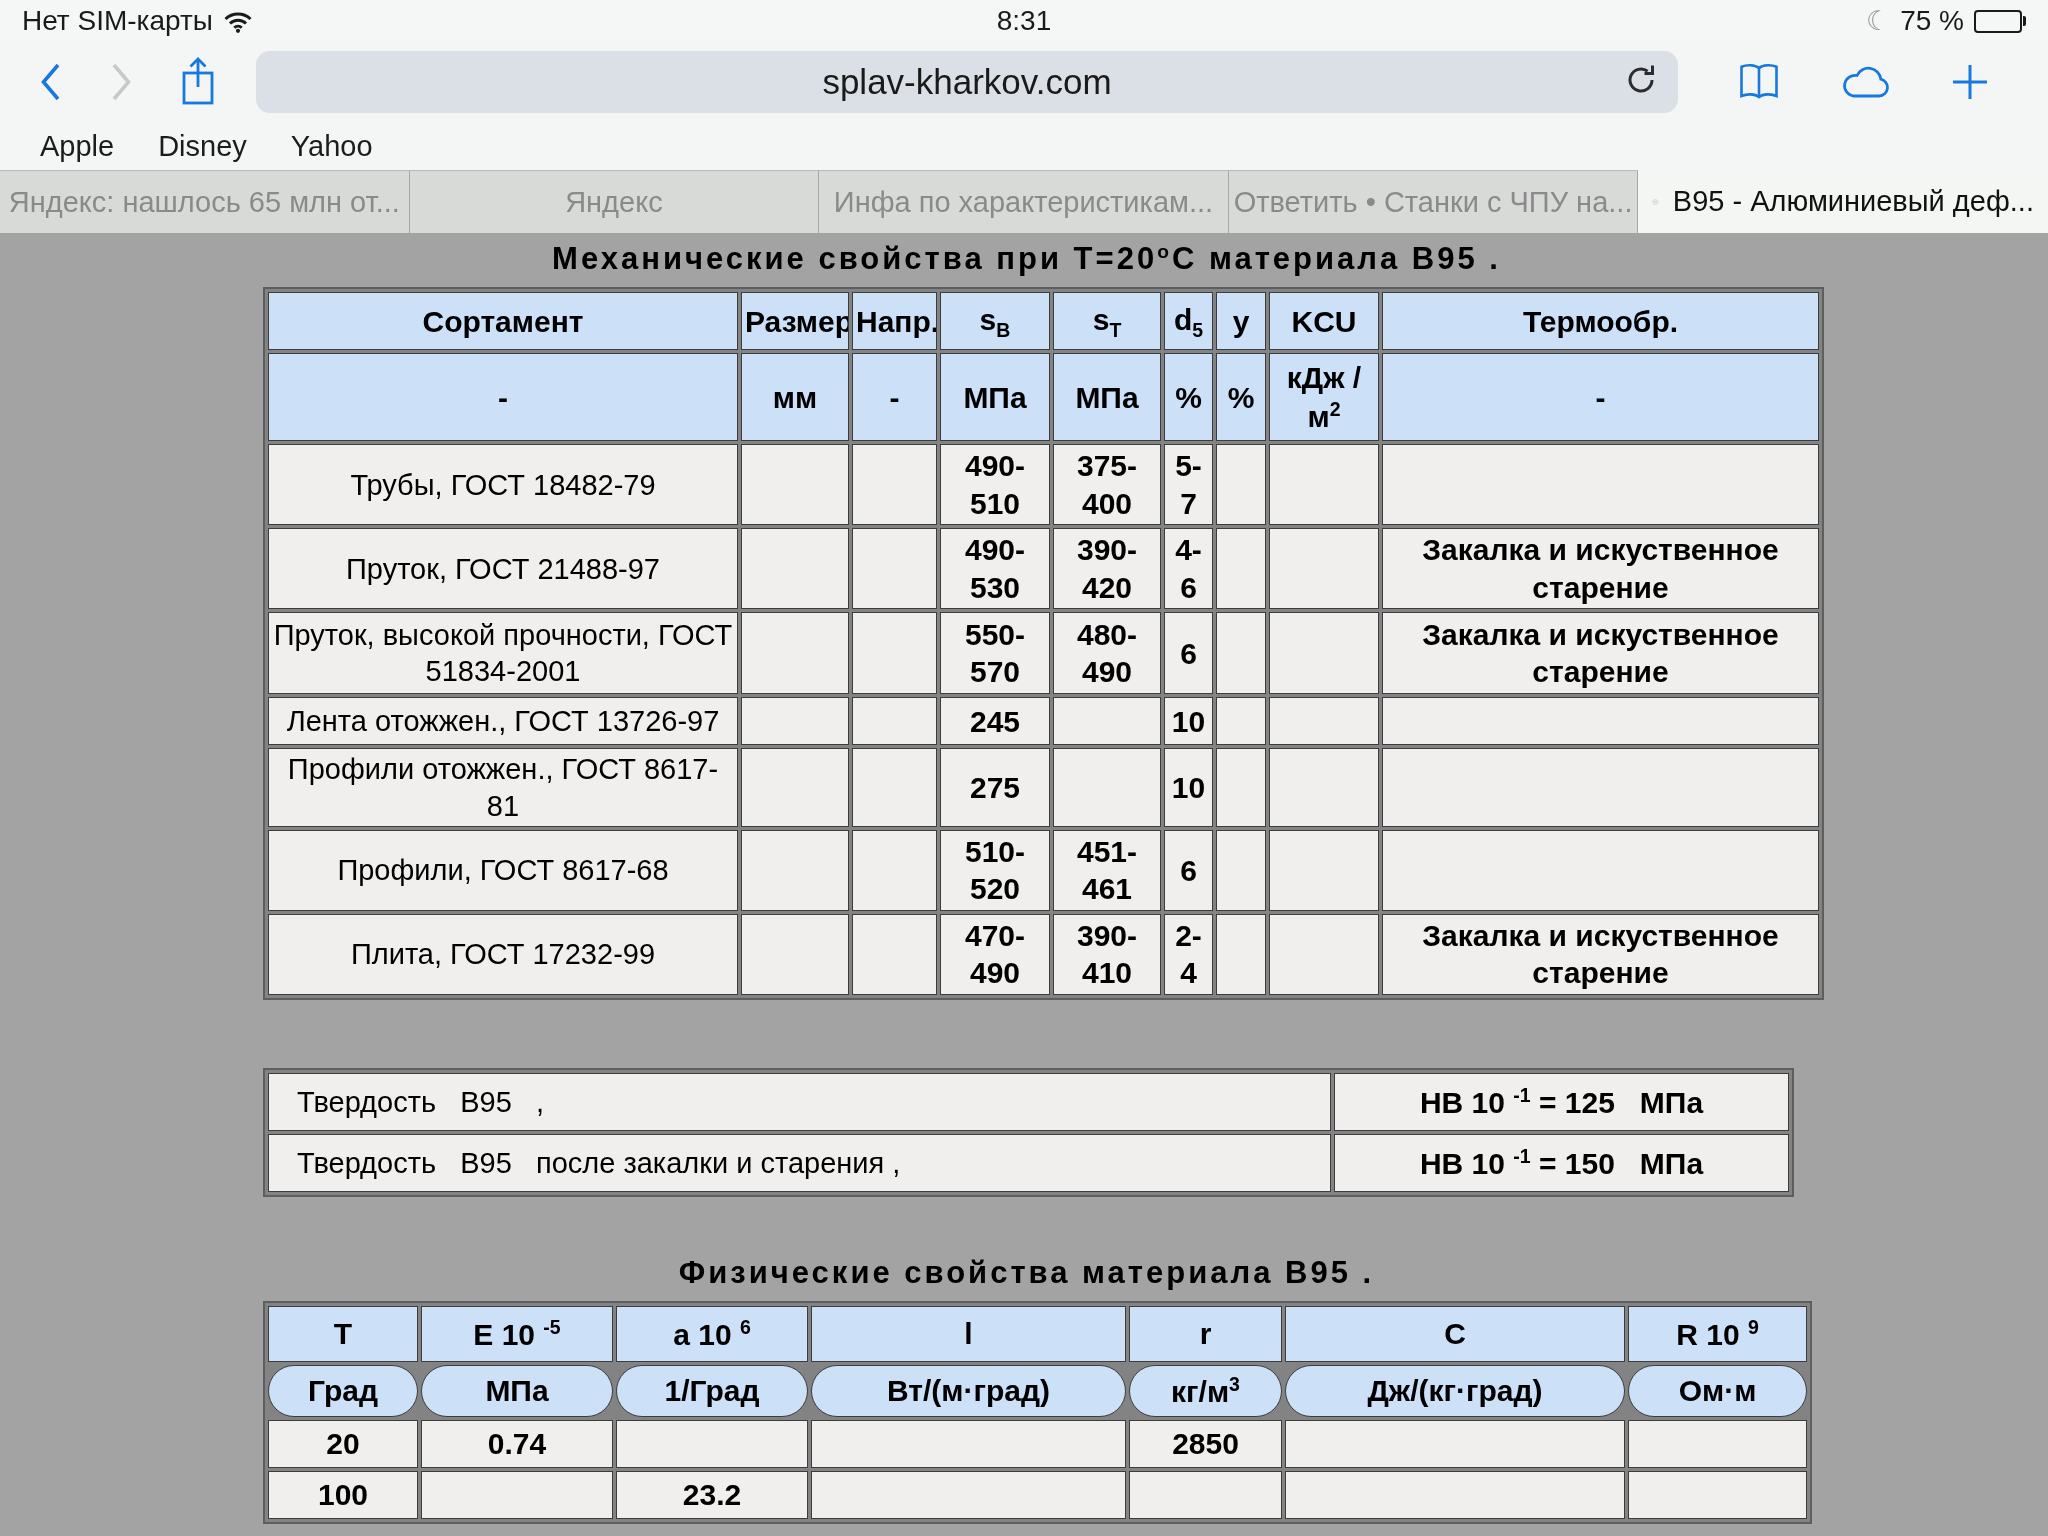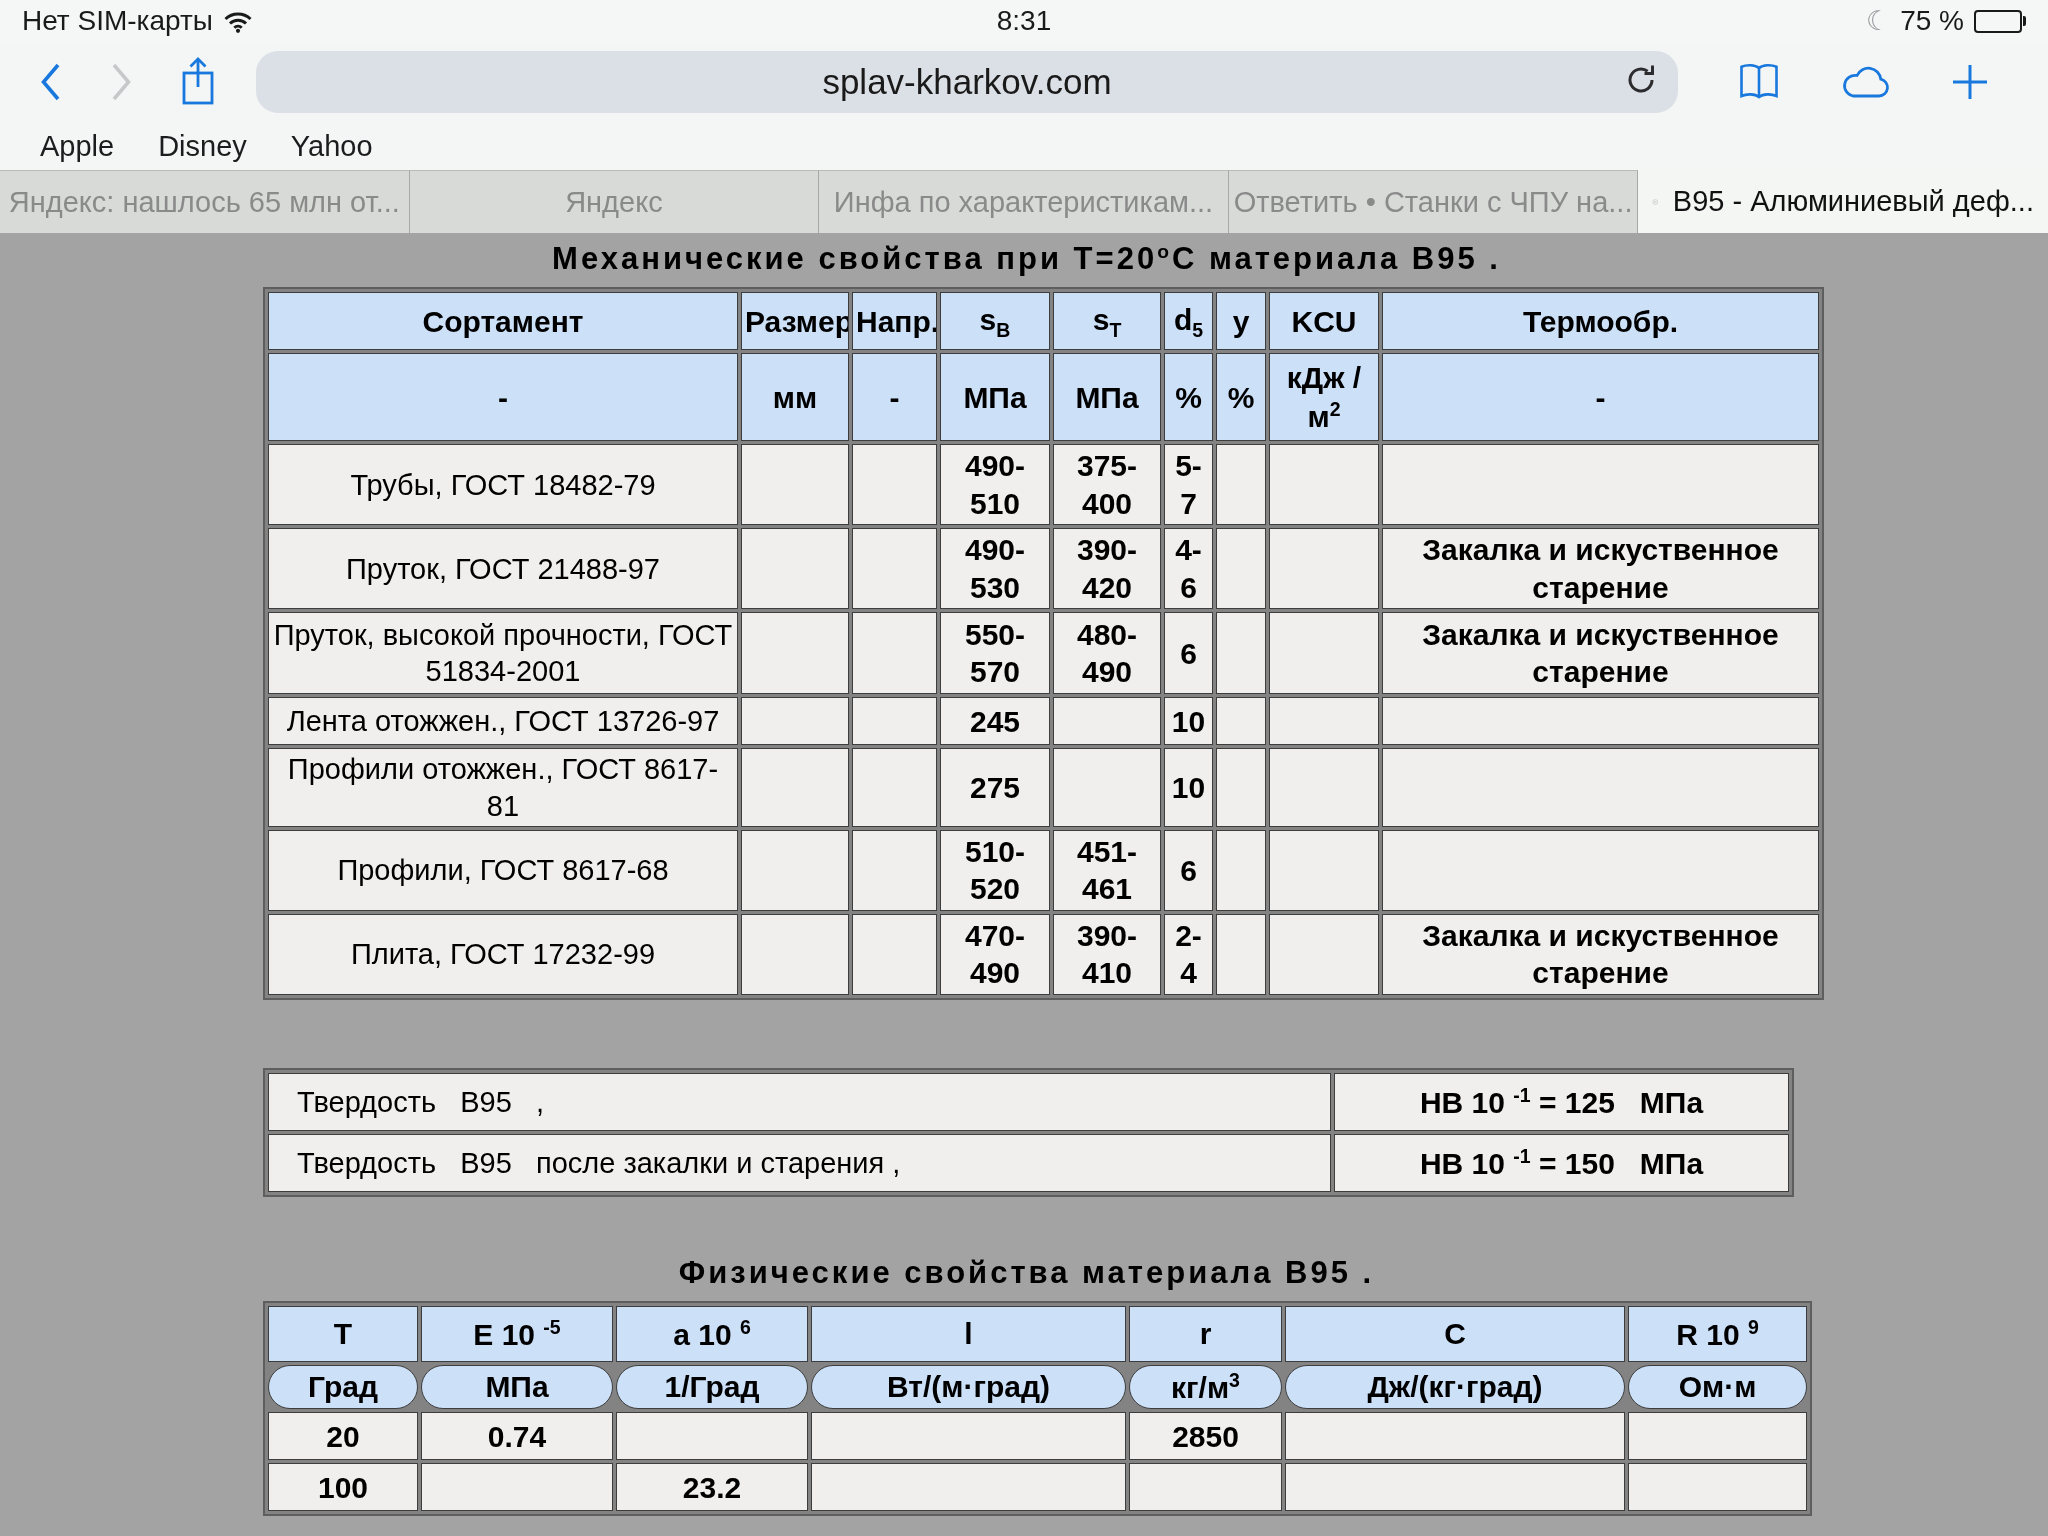--- a/index.html
+++ b/index.html
@@ -19,21 +19,21 @@
   .batt-fill { width:75%; height:100%; background:#1a1a1a; border-radius:1px; }
   .batt-nub { width:3px; height:10px; background:#1a1a1a; border-radius:0 2px 2px 0; margin-left:1px; }
 
   
   .toolbar { height:128px; background:#f4f6f6; }
   .nav-row { display:flex; align-items:center; height:80px; padding-left:38px; }
   .nav-btn { display:flex; align-items:center; justify-content:center; }
   .btn-back { margin-right:46px; }
   .btn-fwd  { margin-right:44px; }
   .btn-share{ margin-right:38px; }
-  .url-bar { width:1422px; height:62px; background:#dbe0e6; border-radius:22px; position:relative;
+  .url-bar { width:1422px; height:62px; background:#dbe0e6; border-radius:14px; position:relative;
              display:flex; align-items:center; justify-content:center; }
   .url-text { font-size:35px; color:#1a1a1a; }
   .reload { position:absolute; right:18px; top:50%; transform:translateY(-50%); }
   .tb-icon { margin-left:58px; }
   .bookmarks-row { display:flex; align-items:center; height:48px; padding-left:40px; gap:44px;
                    font-size:29px; color:#1c1c1e; }
   .bookmark { cursor:default; }
 
   
   .tab-bar { display:flex; height:63px; background:#d8dad8; }
@@ -69,21 +69,21 @@
   .mech tbody tr:nth-child(6) td { height:66px; }
   .mech tbody tr:nth-child(7) td { height:73px; }
 
   .hard { width:1527px; margin-top:68px; }
   .hard td { height:58px; }
   .hard td.lbl { text-align:left; padding-left:28px; white-space:pre-wrap; }
   .hard td.val { font-weight:bold; font-size:30px; white-space:pre-wrap; }
 
   .phys { width:1527px; margin-top:10px; }
   .phys thead tr:nth-child(1) td { height:56px; }
-  .phys thead tr:nth-child(2) td { height:44px;border-radius:27px; }
+  .phys thead tr:nth-child(2) td { height:52px;border-radius:27px; }
   .phys tbody tr td { height:48px; }
 
   .title2 { margin-top:58px; }
 </style>
 </head>
 <body>
 
 <div class="screen">
 
   <div class="status-bar">

